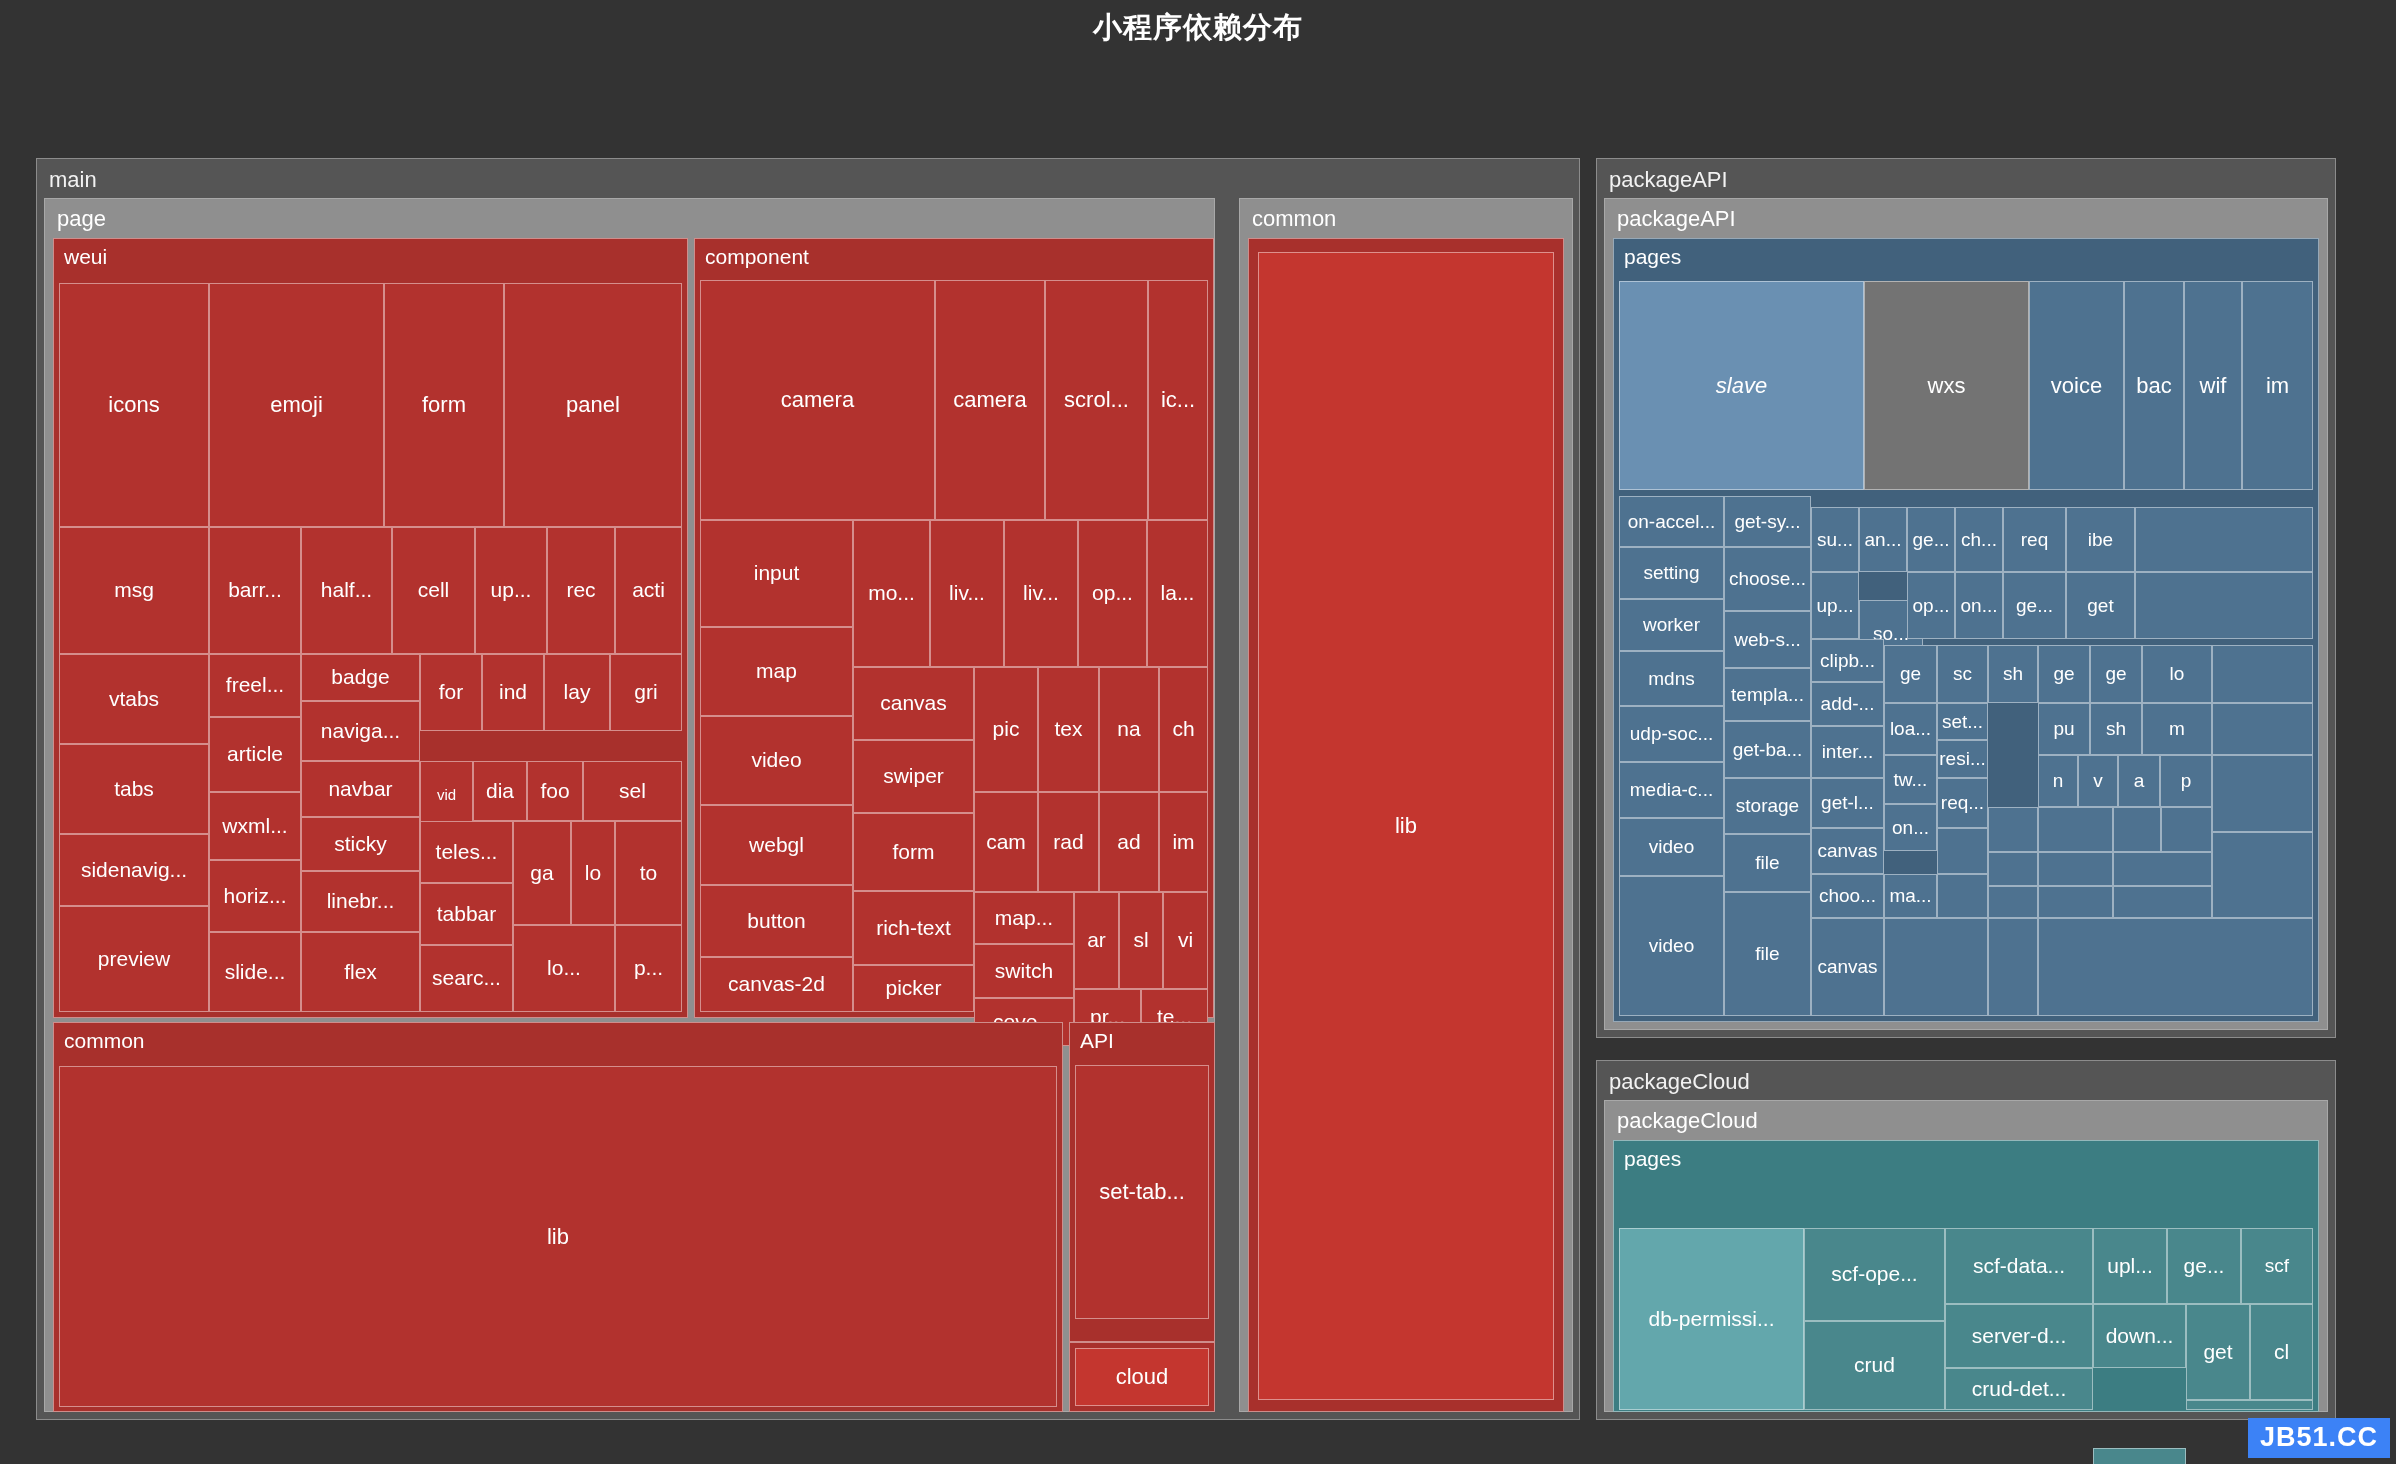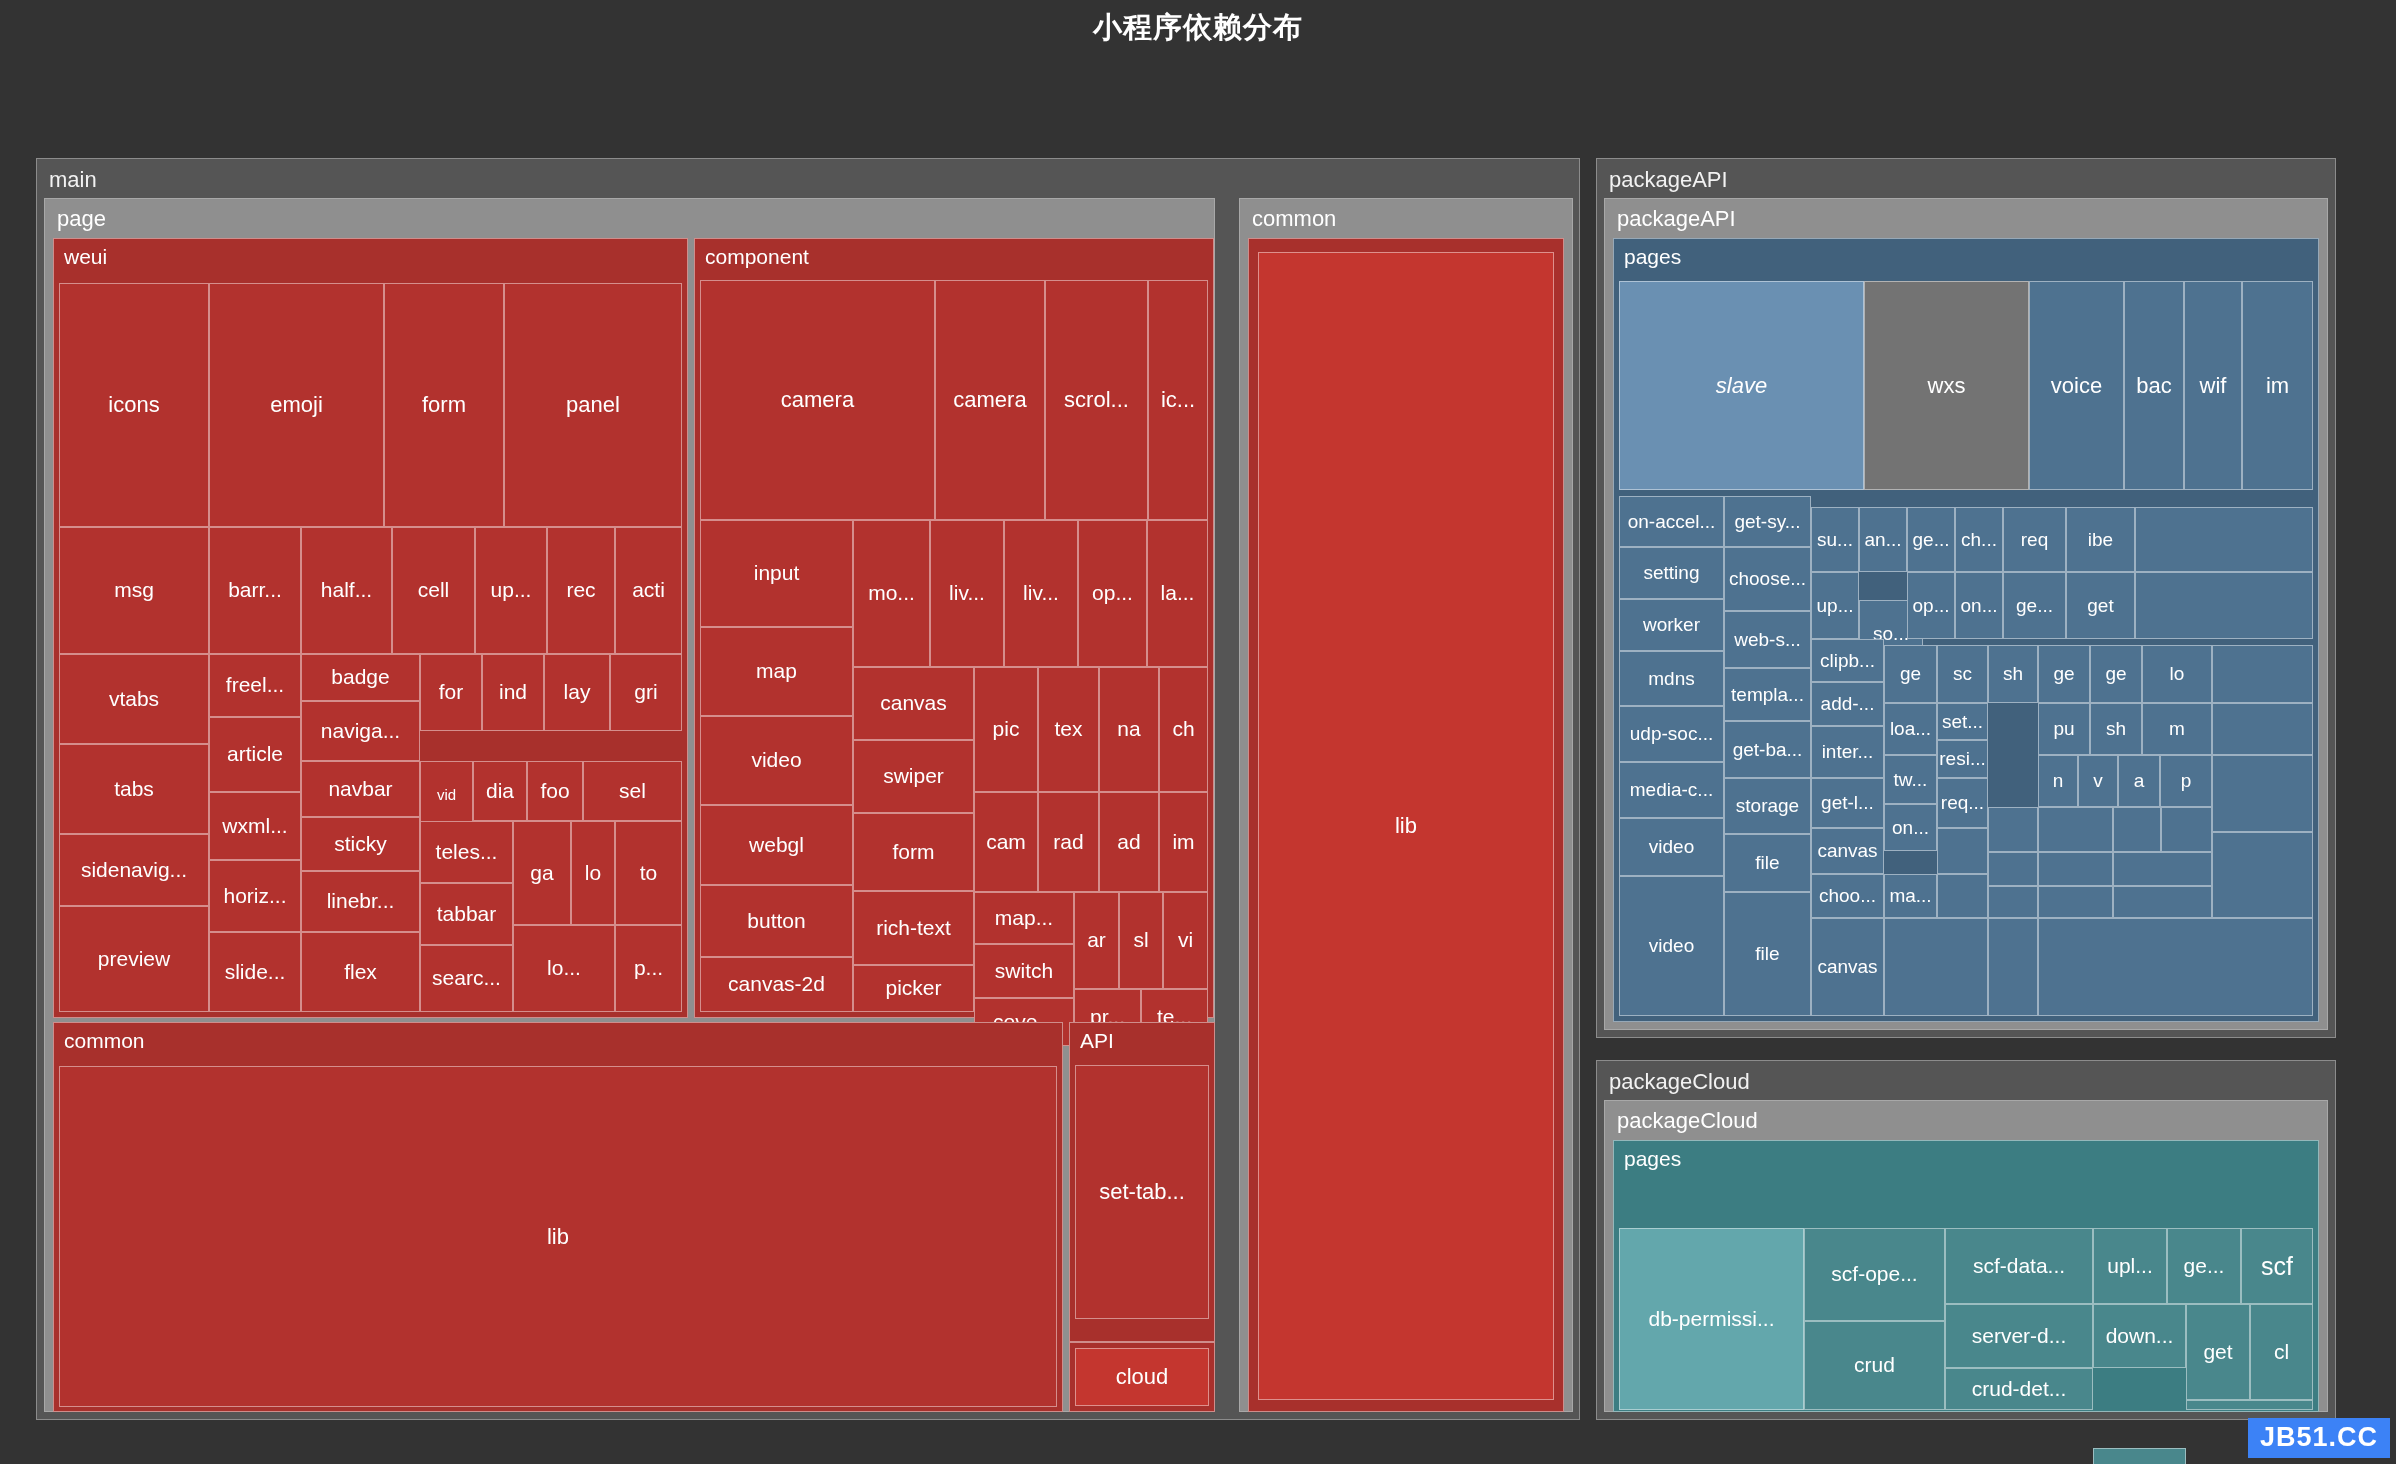--- a/index.html
+++ b/index.html
@@ -590,21 +590,21 @@
   </div>
 <div class="tm leaf c-teal" style="left:1945px;top:1228px;width:148px;height:76px;font-size:21px;">
     <span>scf-data...</span>
   </div>
 <div class="tm leaf c-teal" style="left:2093px;top:1228px;width:74px;height:76px;font-size:21px;">
     <span>upl...</span>
   </div>
 <div class="tm leaf c-teal" style="left:2167px;top:1228px;width:74px;height:76px;font-size:21px;">
     <span>ge...</span>
   </div>
-<div class="tm leaf c-teal" style="left:2241px;top:1228px;width:72px;height:76px;font-size:25px;">
+<div class="tm leaf c-teal" style="left:2241px;top:1228px;width:72px;height:76px;font-size:19px;">
     <span>scf</span>
   </div>
 <div class="tm leaf c-teal" style="left:1804px;top:1321px;width:141px;height:89px;font-size:21px;">
     <span>crud</span>
   </div>
 <div class="tm leaf c-teal" style="left:1945px;top:1304px;width:148px;height:64px;font-size:21px;">
     <span>server-d...</span>
   </div>
 <div class="tm leaf c-teal" style="left:2093px;top:1304px;width:93px;height:64px;font-size:21px;">
     <span>down...</span>

